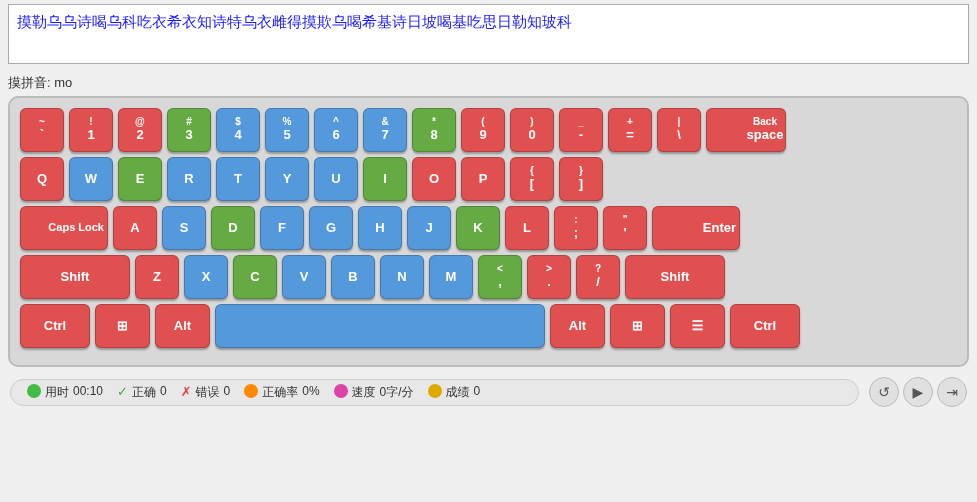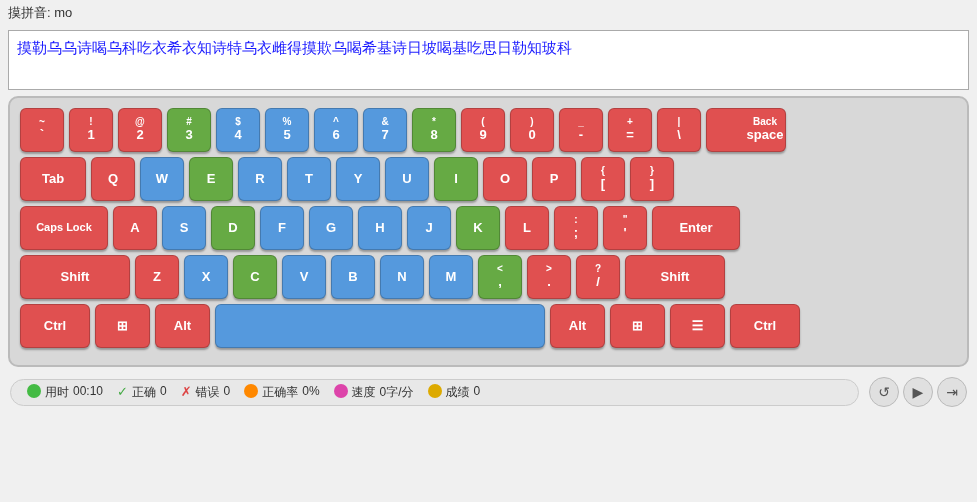--- a/index.html
+++ b/index.html
@@ -85,21 +85,21 @@
     .red { background: #e05050; }
     .blue { background: #5599dd; }
     .green { background: #66aa44; }
 
     
     .w-44 { width: 44px; min-width: 44px; }
     .w-55 { width: 55px; min-width: 55px; }
     .w-66 { width: 66px; min-width: 66px; }
     .w-70 { width: 70px; min-width: 70px; }
     .w-80 { width: 80px; min-width: 80px; padding-left: 41px; }
-    .w-88 { width: 88px; min-width: 88px; }
+    .w-88 { width: 88px; min-width: 88px; align-items: flex-end; }
     .w-100 { width: 100px; min-width: 100px; }
     .w-110 { width: 110px; min-width: 110px; }
     .w-330 { width: 330px; min-width: 330px; }
 
     
     #status-bar {
       display: flex;
       align-items: center;
       justify-content: space-between;
       padding: 6px 10px;
@@ -153,28 +153,28 @@
       cursor: pointer;
       font-size: 14px;
       color: #555;
     }
   </style>
 </head>
 <body>
 
 <div id="app">
 
+  <div id="text-area-wrapper">
+    <span>摸勒乌乌诗喝乌科吃衣希衣知诗特乌衣雌得摸欺乌喝希基诗日坡喝基吃思日勒知玻科</span>
+  </div>
+
   <div id="pinyin-bar">
     <span>摸拼音: mo</span>
   </div>
 
-  <div id="text-area-wrapper">
-    <span>摸勒乌乌诗喝乌科吃衣希衣知诗特乌衣雌得摸欺乌喝希基诗日坡喝基吃思日勒知玻科</span>
-  </div>
-
   <div id="keyboard">
 
     <div class="key-row">
       <div class="key red w-44">
           <span class="key-top">~</span>
           <span class="key-main">`</span>
         </div>
       <div class="key red w-44">
           <span class="key-top">!</span>
           <span class="key-main">1</span>
@@ -227,23 +227,20 @@
           <span class="key-top">|</span>
           <span class="key-main">\</span>
         </div>
       <div class="key red w-80">
           <span class="key-top">Back</span>
           <span class="key-main">space</span>
         </div>
     </div>
 
     <div class="key-row">
-      <div class="key red w-66">
-          <span class="key-main">Tab</span>
-        </div>
       <div class="key red w-44">
           <span class="key-main">Q</span>
         </div>
       <div class="key blue w-44">
           <span class="key-main">W</span>
         </div>
       <div class="key green w-44">
           <span class="key-main">E</span>
         </div>
       <div class="key blue w-44">

